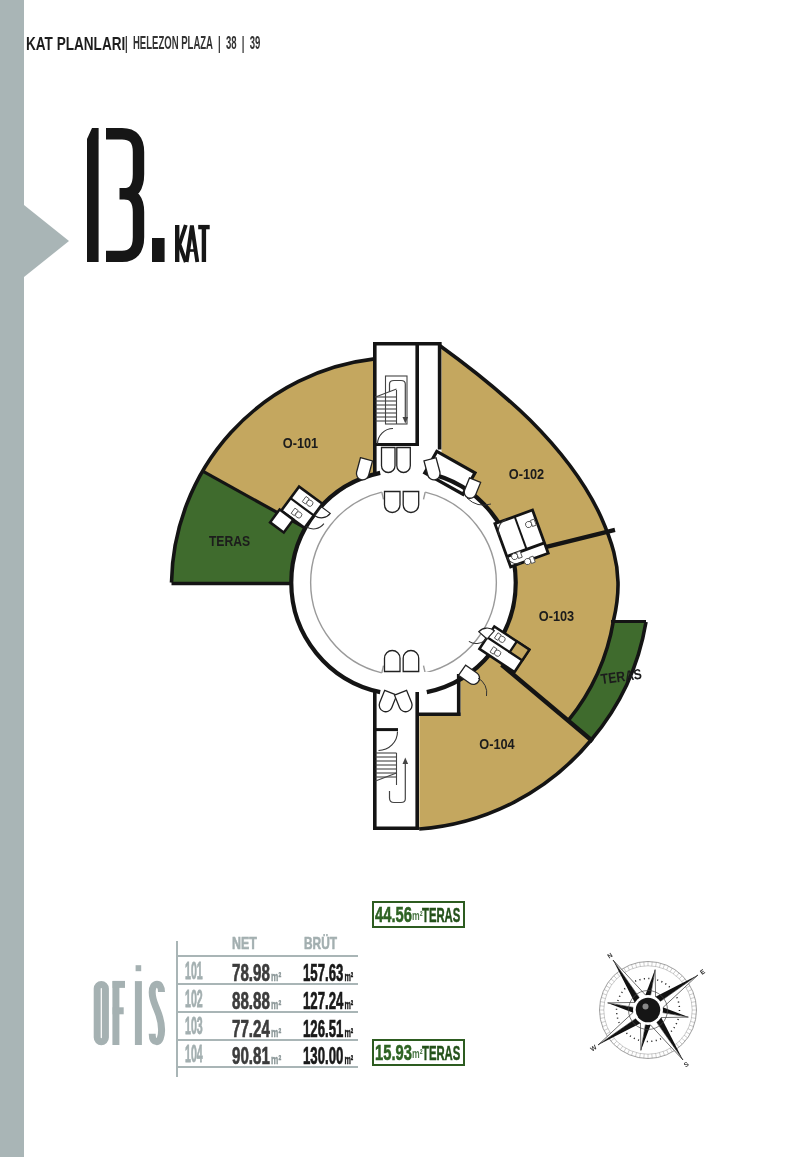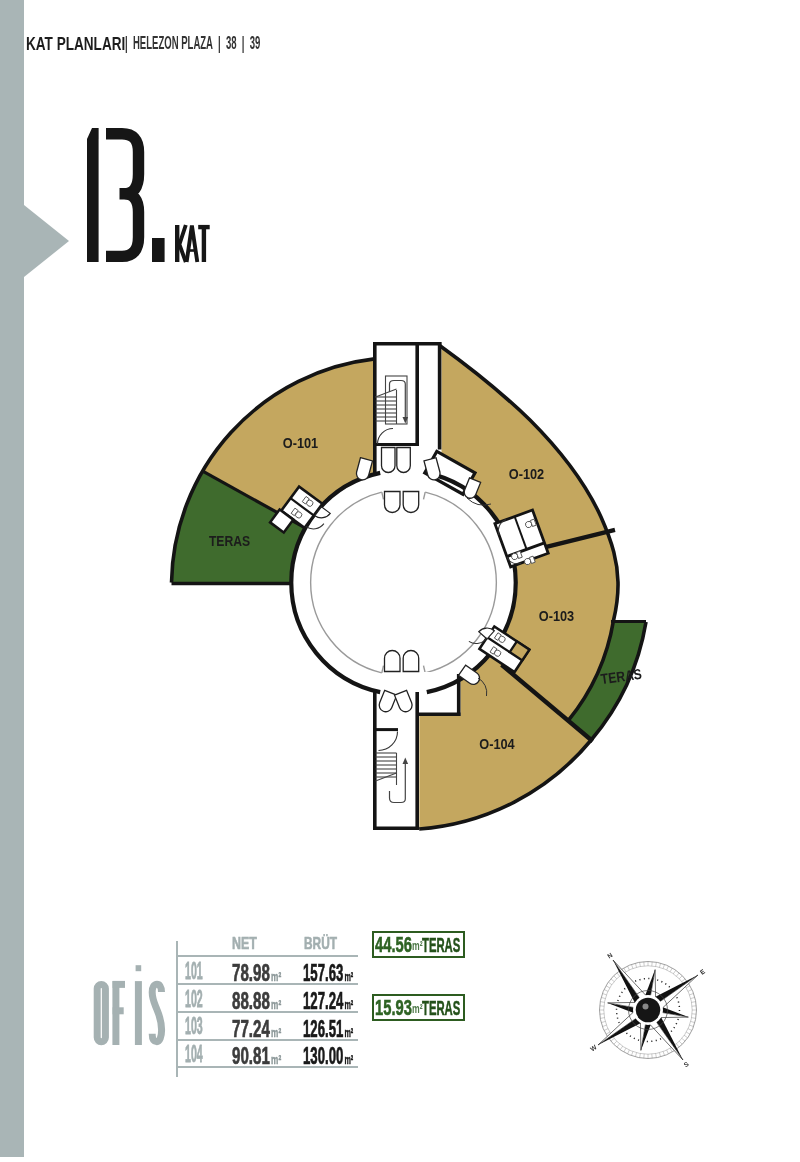--- a/index.html
+++ b/index.html
@@ -225,26 +225,26 @@
 <div class="rbrut" style="top:961px">157.63<span class="m2b">m²</span></div>
 <div class="rlab" style="top:987.5px">102</div>
 <div class="rnet" style="top:989px">88.88<span class="m2">m²</span></div>
 <div class="rbrut" style="top:989px">127.24<span class="m2b">m²</span></div>
 <div class="rlab" style="top:1015.2px">103</div>
 <div class="rnet" style="top:1016.7px">77.24<span class="m2">m²</span></div>
 <div class="rbrut" style="top:1016.7px">126.51<span class="m2b">m²</span></div>
 <div class="rlab" style="top:1042.8px">104</div>
 <div class="rnet" style="top:1044.3px">90.81<span class="m2">m²</span></div>
 <div class="rbrut" style="top:1044.3px">130.00<span class="m2b">m²</span></div>
-<div class="gbox" style="top:931px">
+<div class="gbox" style="top:901px">
     <div class="num">44.56</div>
     <div class="m2g">m²</div>
     <div class="ter">TERAS</div>
   </div>
-<div class="gbox" style="top:994px">
+<div class="gbox" style="top:1039px">
     <div class="num">15.93</div>
     <div class="m2g">m²</div>
     <div class="ter">TERAS</div>
   </div>
 <svg width="160" height="160" viewBox="0 0 160 160" style="position:absolute;left:568px;top:930px">
     <g transform="translate(80,80)">
       <circle r="48.5" fill="none" stroke="#777" stroke-width="0.7"></circle>
 <circle r="44.2" fill="none" stroke="#999" stroke-width="0.5"></circle>
 <path d="M44.0,0.0L48.5,0.0 M43.8,3.8L48.3,4.2 M43.3,7.6L47.8,8.4 M42.5,11.4L46.8,12.6 M41.3,15.0L45.6,16.6 M39.9,18.6L44.0,20.5 M38.1,22.0L42.0,24.2 M36.0,25.2L39.7,27.8 M33.7,28.3L37.2,31.2 M31.1,31.1L34.3,34.3 M28.3,33.7L31.2,37.2 M25.2,36.0L27.8,39.7 M22.0,38.1L24.3,42.0 M18.6,39.9L20.5,44.0 M15.0,41.3L16.6,45.6 M11.4,42.5L12.6,46.8 M7.6,43.3L8.4,47.8 M3.8,43.8L4.2,48.3 M0.0,44.0L0.0,48.5 M-3.8,43.8L-4.2,48.3 M-7.6,43.3L-8.4,47.8 M-11.4,42.5L-12.6,46.8 M-15.0,41.3L-16.6,45.6 M-18.6,39.9L-20.5,44.0 M-22.0,38.1L-24.2,42.0 M-25.2,36.0L-27.8,39.7 M-28.3,33.7L-31.2,37.2 M-31.1,31.1L-34.3,34.3 M-33.7,28.3L-37.2,31.2 M-36.0,25.2L-39.7,27.8 M-38.1,22.0L-42.0,24.2 M-39.9,18.6L-44.0,20.5 M-41.3,15.0L-45.6,16.6 M-42.5,11.4L-46.8,12.6 M-43.3,7.6L-47.8,8.4 M-43.8,3.8L-48.3,4.2 M-44.0,0.0L-48.5,0.0 M-43.8,-3.8L-48.3,-4.2 M-43.3,-7.6L-47.8,-8.4 M-42.5,-11.4L-46.8,-12.6 M-41.3,-15.0L-45.6,-16.6 M-39.9,-18.6L-44.0,-20.5 M-38.1,-22.0L-42.0,-24.3 M-36.0,-25.2L-39.7,-27.8 M-33.7,-28.3L-37.2,-31.2 M-31.1,-31.1L-34.3,-34.3 M-28.3,-33.7L-31.2,-37.2 M-25.2,-36.0L-27.8,-39.7 M-22.0,-38.1L-24.3,-42.0 M-18.6,-39.9L-20.5,-44.0 M-15.0,-41.3L-16.6,-45.6 M-11.4,-42.5L-12.6,-46.8 M-7.6,-43.3L-8.4,-47.8 M-3.8,-43.8L-4.2,-48.3 M-0.0,-44.0L-0.0,-48.5 M3.8,-43.8L4.2,-48.3 M7.6,-43.3L8.4,-47.8 M11.4,-42.5L12.6,-46.8 M15.0,-41.3L16.6,-45.6 M18.6,-39.9L20.5,-44.0 M22.0,-38.1L24.3,-42.0 M25.2,-36.0L27.8,-39.7 M28.3,-33.7L31.2,-37.2 M31.1,-31.1L34.3,-34.3 M33.7,-28.3L37.2,-31.2 M36.0,-25.2L39.7,-27.8 M38.1,-22.0L42.0,-24.3 M39.9,-18.6L44.0,-20.5 M41.3,-15.0L45.6,-16.6 M42.5,-11.4L46.8,-12.6 M43.3,-7.6L47.8,-8.4 M43.8,-3.8L48.3,-4.2" stroke="#999" stroke-width="0.5" fill="none"></path>
 <circle r="31.5" fill="none" stroke="#222" stroke-width="1.5" stroke-dasharray="1.1,3.4"></circle>

